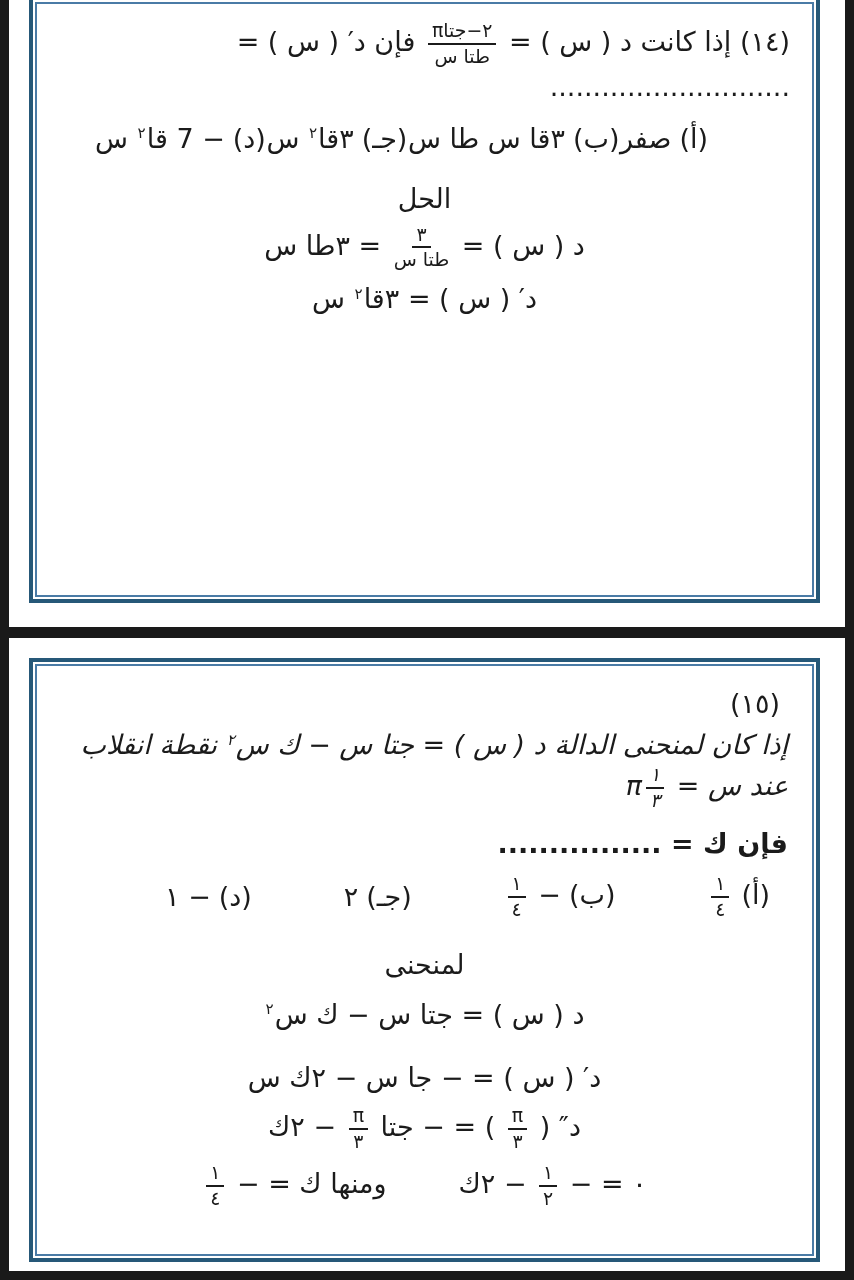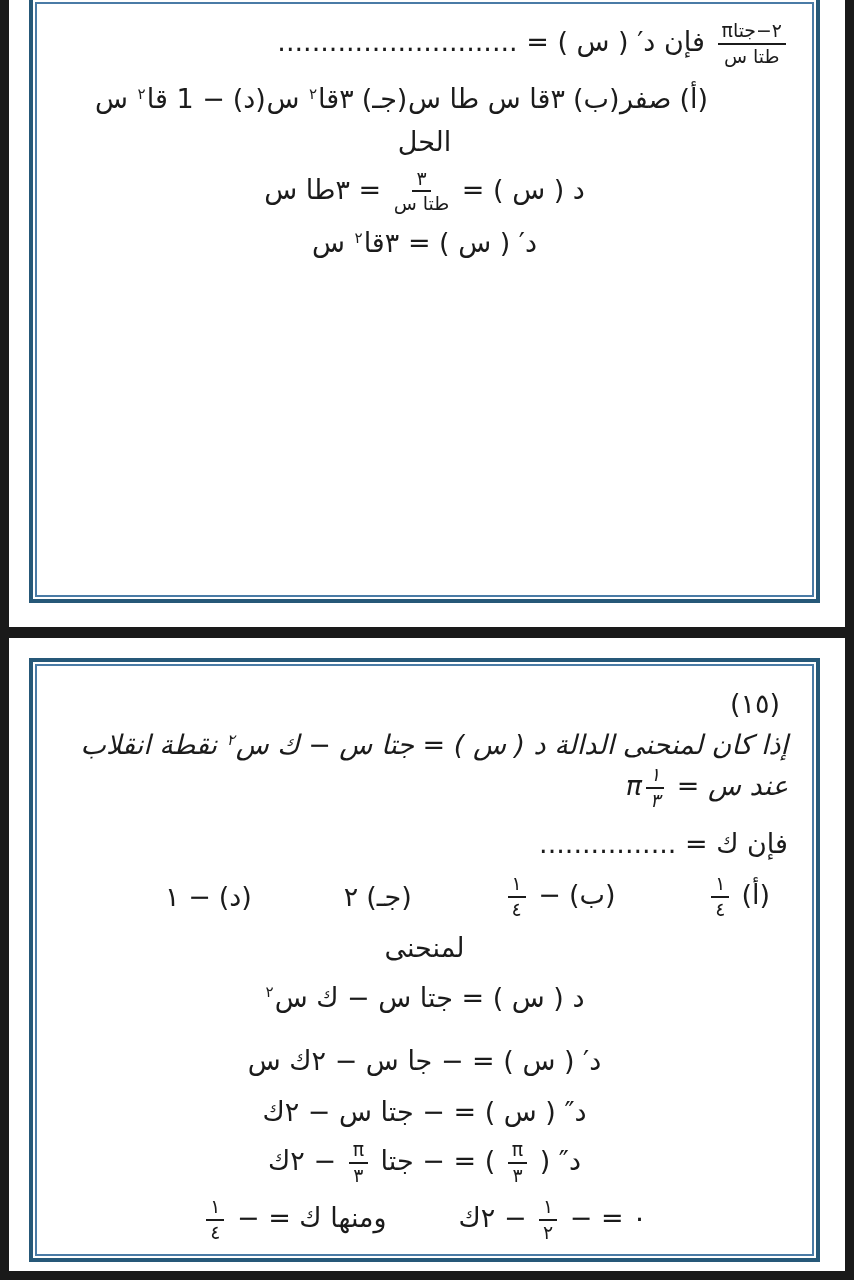--- a/index.html
+++ b/index.html
@@ -67,62 +67,62 @@
     justify-content: space-between;
     align-items: center;
     font-size: 27px;
     direction: rtl;
   }
   .opts-1 { margin: 16px 104px 0 58px; }
   .opts-2 { margin: 10px 42px 0 128px; }
   .opt { white-space: nowrap; }
   .opt-label { margin-left: 8px; }
 
-  .sec-title { margin-top: 8px; }
+  .sec-title { margin-top: 25px; }
 
   .card-2 .num-line { padding: 18px 32px 0 0; }
   .q-line-2a { padding: 2px 24px 0 12px; font-style: italic; }
-  .q-line-2b { padding: 12px 24px 0 0; }
+  .q-line-2b { padding: 12px 24px 0 0; font-weight: bold; }
 
   .sol-line-1 { margin-top: 6px; }
   .sol-line-2 { margin-top: 8px; }
   .ans-l1 { margin-top: 10px; }
   .ans-l2 { margin-top: 24px; }
   .ans-l3 { margin-top: 12px; }
   .ans-l4 { margin-top: 8px; }
   .ans-l5 { margin-top: 10px; }
 </style>
 </head>
 <body>
 
 <div class="strip strip-left"></div>
 <div class="strip strip-right"></div>
 <div class="strip strip-mid"></div>
 <div class="strip strip-bottom"></div>
 
 <div class="card card-1">
   <div class="card-inner">
 
-    <div class="eq eq-right q-line-1"><span class="frac">
+    <div class="eq eq-right q-line-1"><span>(١٤) إذا كانت د ( س ) = </span><span class="frac">
           <span class="num"><span>٢−جتاπ</span></span>
           <span class="den"><span>طتا س</span></span>
         </span><span> فإن د′ ( س ) = ............................</span></div>
 
     <div class="opts opts-1">
       <span class="opt">
         <span class="opt-label">(أ)</span><span class="opt-val"><span>صفر</span></span>
       </span>
       <span class="opt">
         <span class="opt-label">(ب)</span><span class="opt-val"><span>٣قا س طا س</span></span>
       </span>
       <span class="opt">
         <span class="opt-label">(جـ)</span><span class="opt-val"><span>٣قا</span><span class="sup">٢</span><span> س</span></span>
       </span>
       <span class="opt">
-        <span class="opt-label">(د)</span><span class="opt-val"><span>− 1 قا</span><span class="sup">٢</span><span> س</span></span>
+        <span class="opt-label">(د)</span><span class="opt-val"><span>− 7 قا</span><span class="sup">٢</span><span> س</span></span>
       </span>
     </div>
 
     <div class="eq eq-center sec-title">الحل</div>
 
     <div class="eq eq-center sol-line-1"><span>د ( س ) = </span><span class="frac">
           <span class="num"><span>٣</span></span>
           <span class="den"><span>طتا س</span></span>
         </span><span> = ٣طا س</span></div>
 
@@ -160,21 +160,20 @@
       </span>
       <span class="opt">
         <span class="opt-label">(د)</span><span class="opt-val"><span>− ١</span></span>
       </span>
     </div>
 
     <div class="eq eq-center sec-title">لمنحنى</div>
 
     <div class="eq eq-center ans-l1"><span>د ( س ) = جتا س − ك س</span><span class="sup">٢</span></div>
     <div class="eq eq-center ans-l2"><span>د′ ( س ) = − جا س − ٢ك س</span></div>
-    <div class="eq eq-center ans-l3"><span>د″ ( س ) = − جتا س − ٢ك</span></div>
     <div class="eq eq-center ans-l4"><span>د″ ( </span><span class="frac">
           <span class="num"><span>π</span></span>
           <span class="den"><span>٣</span></span>
         </span><span> ) = − جتا </span><span class="frac">
           <span class="num"><span>π</span></span>
           <span class="den"><span>٣</span></span>
         </span><span> − ٢ك</span></div>
     <div class="eq eq-center ans-l5"><span>٠ = − </span><span class="frac">
           <span class="num"><span>١</span></span>
           <span class="den"><span>٢</span></span>

